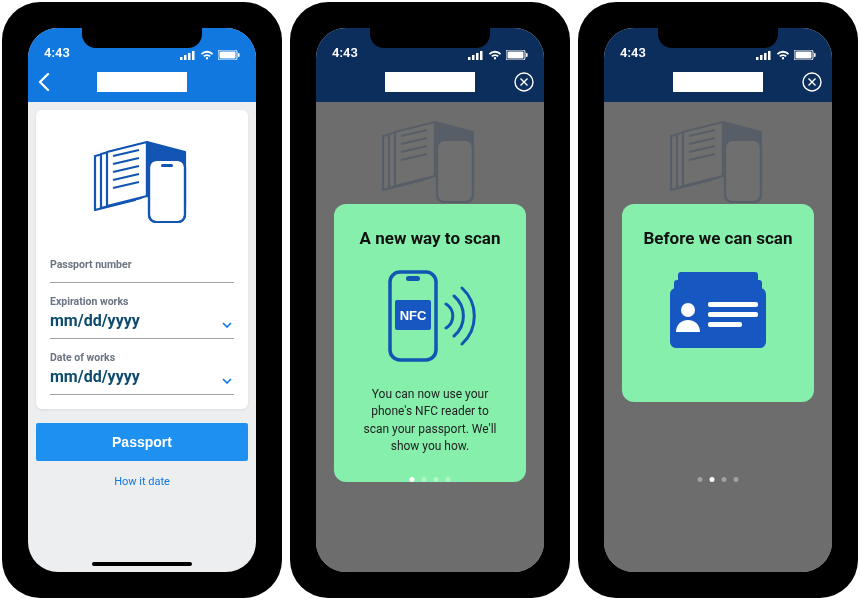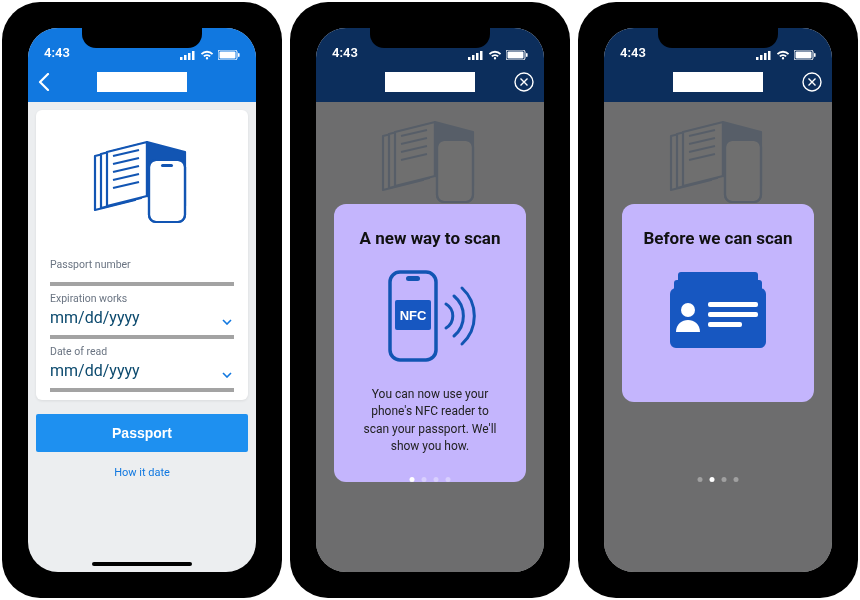--- a/index.html
+++ b/index.html
@@ -74,21 +74,21 @@
   .screen.dark .status-bar, .screen.dark .top-bar { background:#0c2e5c; }
   .screen.dark .top-bar .logo { background:#fff; }
 
   
   .body1 { padding: 8px; }
   .card {
     background:#fff; border-radius:6px; padding:14px 14px 8px 14px;
     box-shadow: 0 1px 3px rgba(0,0,0,.08);
   }
   .illus1 { display:flex; justify-content:center; margin:10px 0 22px 0; }
-  .field { border-bottom:4px solid #a3a3a3; padding:6px 0 8px 0; position:relative;}
+  .field { margin-bottom:6px; border-bottom:1px solid #a3a3a3; padding:6px 0 8px 0; position:relative;font-weight:bold;}
   .field-label { font-size:10.5px; color:#6a7482; display:block; margin-bottom:3px;}
   .field-value { font-size:16px; color:#0c4a6e; }
   .field .caret { position:absolute; right:2px; bottom:10px; }
   .btn-primary {
     margin:14px 0 0 0; width:100%; height:38px;
     background:#1e90f0; color:#fff; border:none; border-radius:2px;
     font-size:14px; font-weight:600;
   }
   .link { display:block; text-align:center; font-size:11px; color:#1178e0; margin-top:14px; }
   .home-ind {
@@ -101,21 +101,21 @@
     position:absolute; inset:74px 0 0 0;
     background: rgba(60,60,60,.72);
     z-index:20;
   }
   .faded-illus {
     position:absolute; top:86px; left:50%; transform:translateX(-50%);
     opacity:.35; z-index:10;
   }
   .modal {
     position:absolute; left:18px; right:18px; top:176px;
-    background:#c4b5fd; border-radius:12px;
+    background:#86efac; border-radius:12px;
     padding:24px 18px 26px 18px;
     z-index:30;
     text-align:center;
   }
   .modal h2 { font-size:17px; font-weight:700; color:#111; margin-bottom:18px;}
   .modal .illus { display:flex; justify-content:center; margin-bottom:20px;}
   .modal p { font-size:12px; color:#222; line-height:1.45; }
   .modal2 p, .modal3 p { padding: 0 6px; }
   .dots {
     position:absolute; left:50%; transform:translateX(-50%);
@@ -191,21 +191,21 @@
         <div class="field">
           <span class="field-label">Expiration works</span>
           <span class="field-value">mm/dd/yyyy</span>
           <span class="caret">
             <svg width="10" height="6" viewBox="0 0 10 6">
                 <path d="M1 1l4 4 4-4" stroke="#1178e0" stroke-width="1.6" fill="none"></path>
               </svg>
           </span>
         </div>
         <div class="field">
-          <span class="field-label">Date of read</span>
+          <span class="field-label">Date of works</span>
           <span class="field-value">mm/dd/yyyy</span>
           <span class="caret">
             <svg width="10" height="6" viewBox="0 0 10 6">
                 <path d="M1 1l4 4 4-4" stroke="#1178e0" stroke-width="1.6" fill="none"></path>
               </svg>
           </span>
         </div>
       </div>
 
       <button class="btn-primary">Passport</button>

